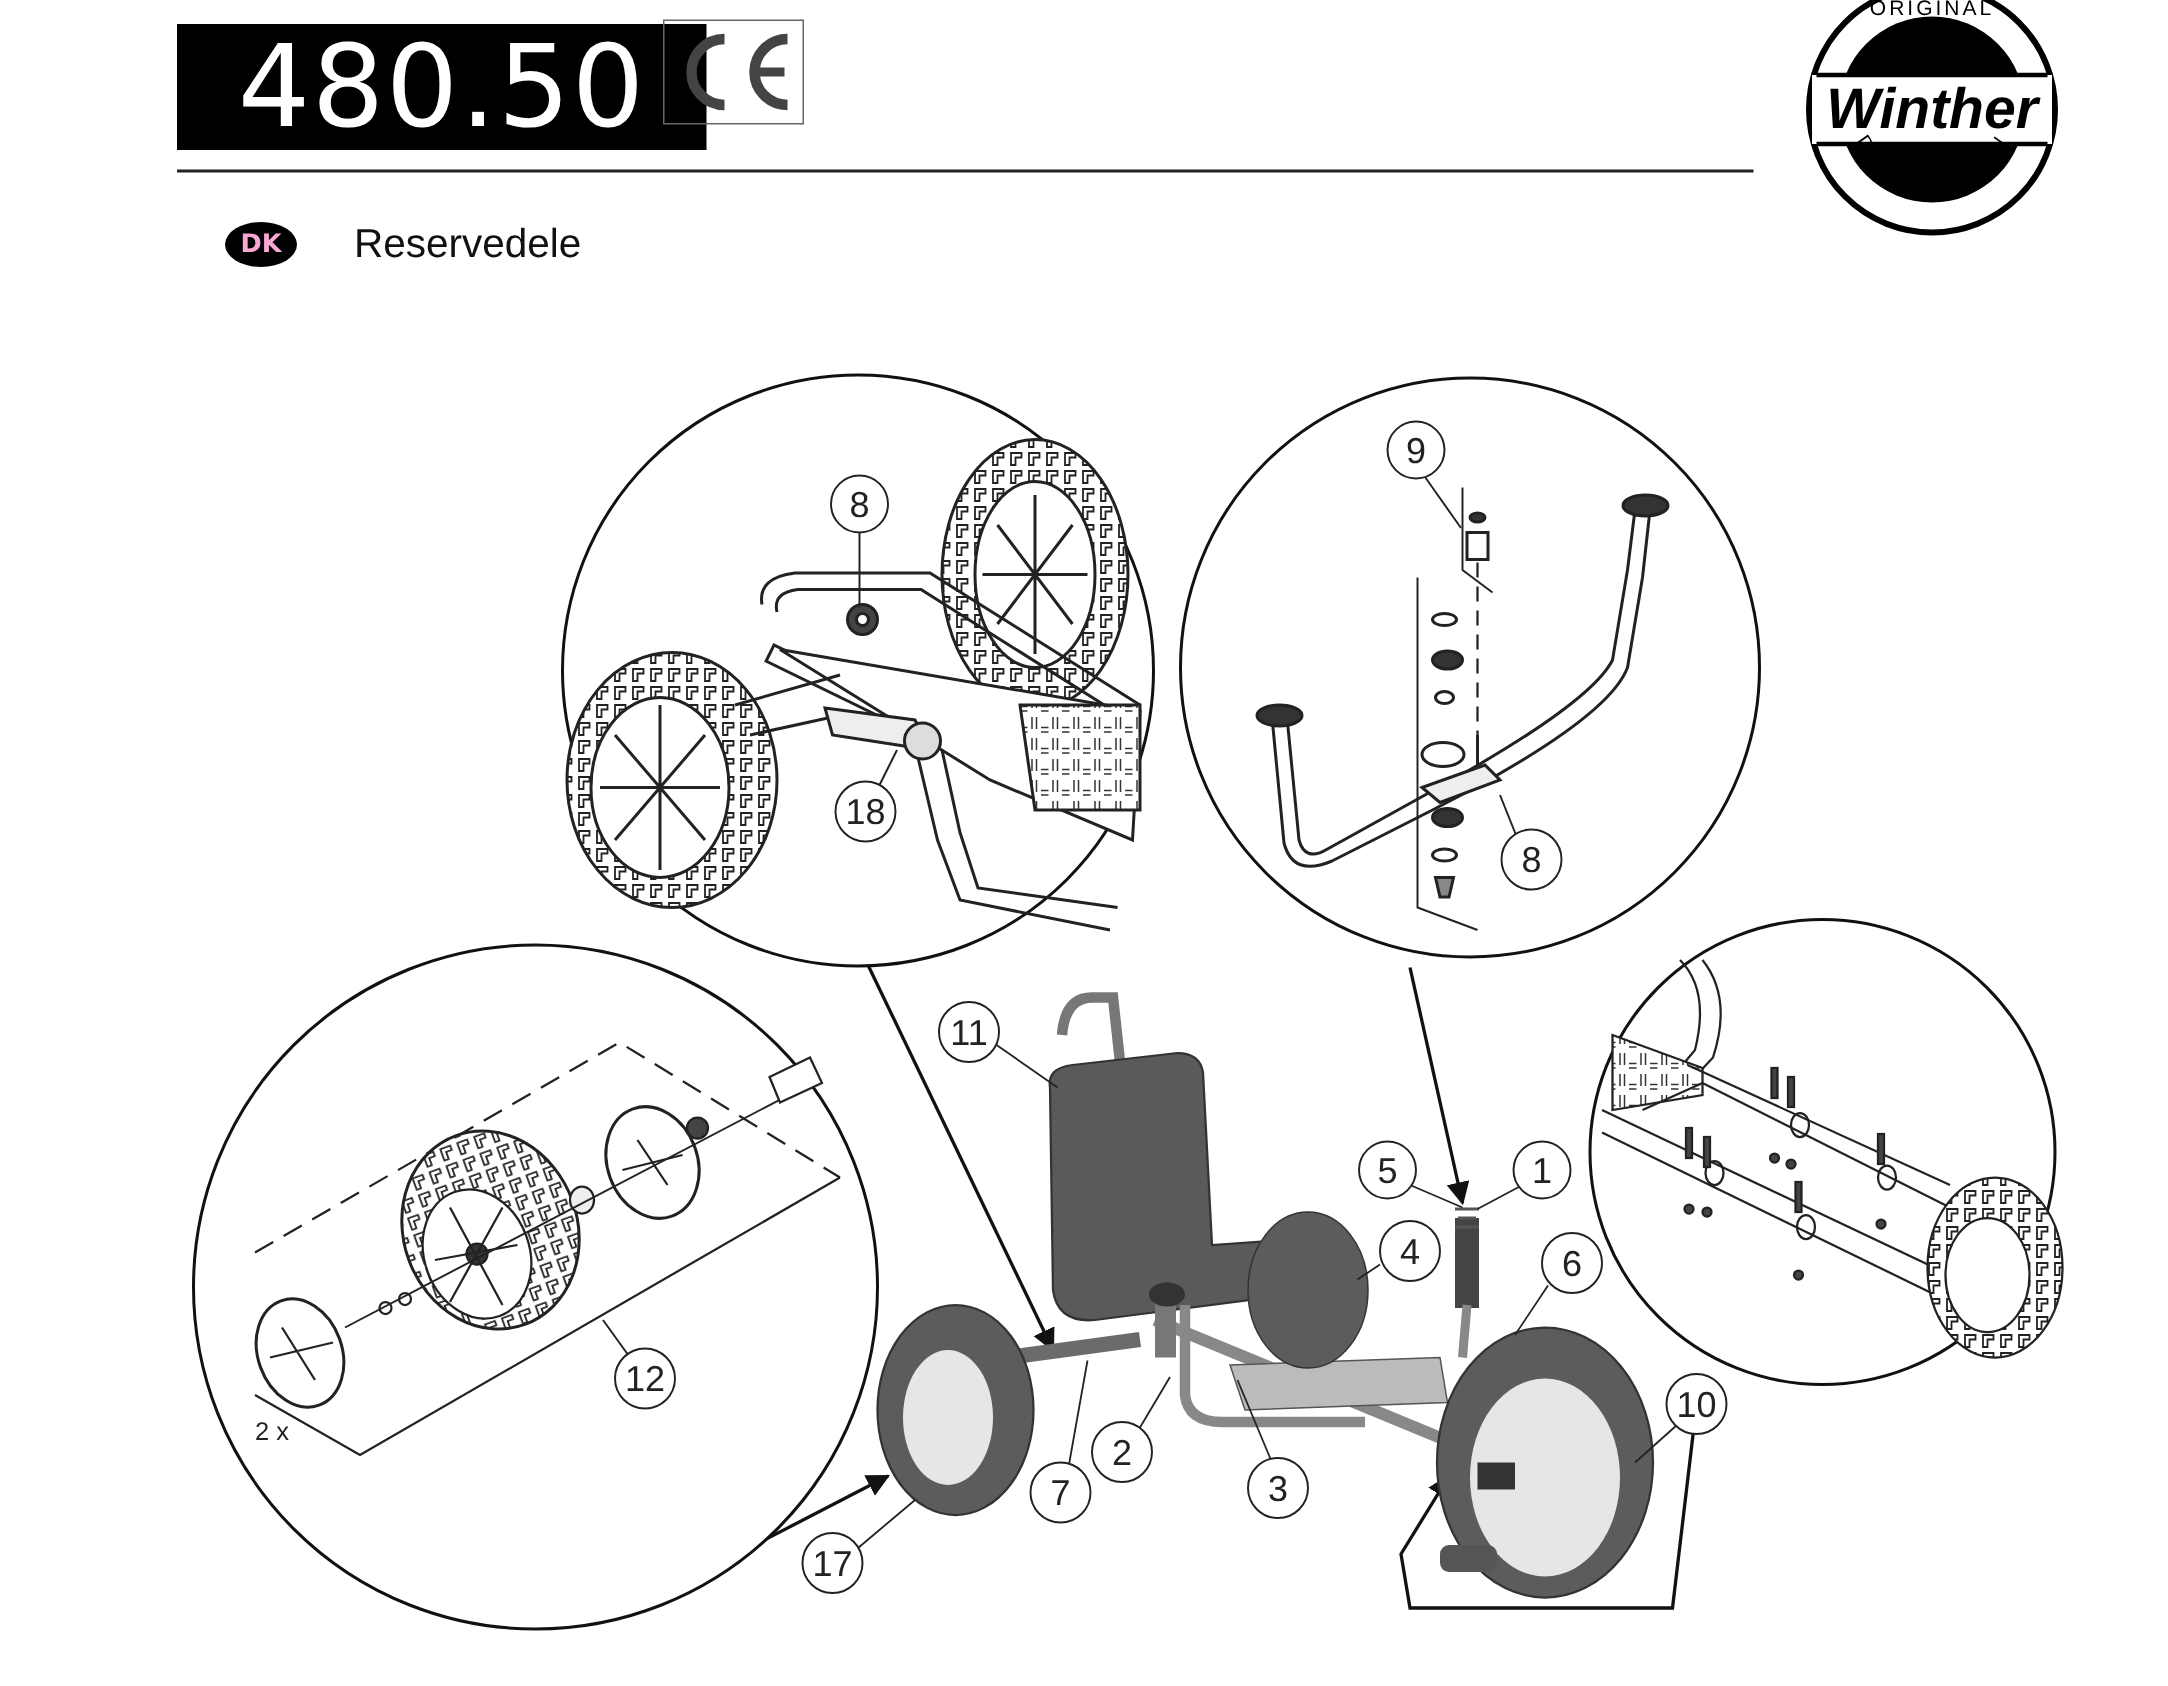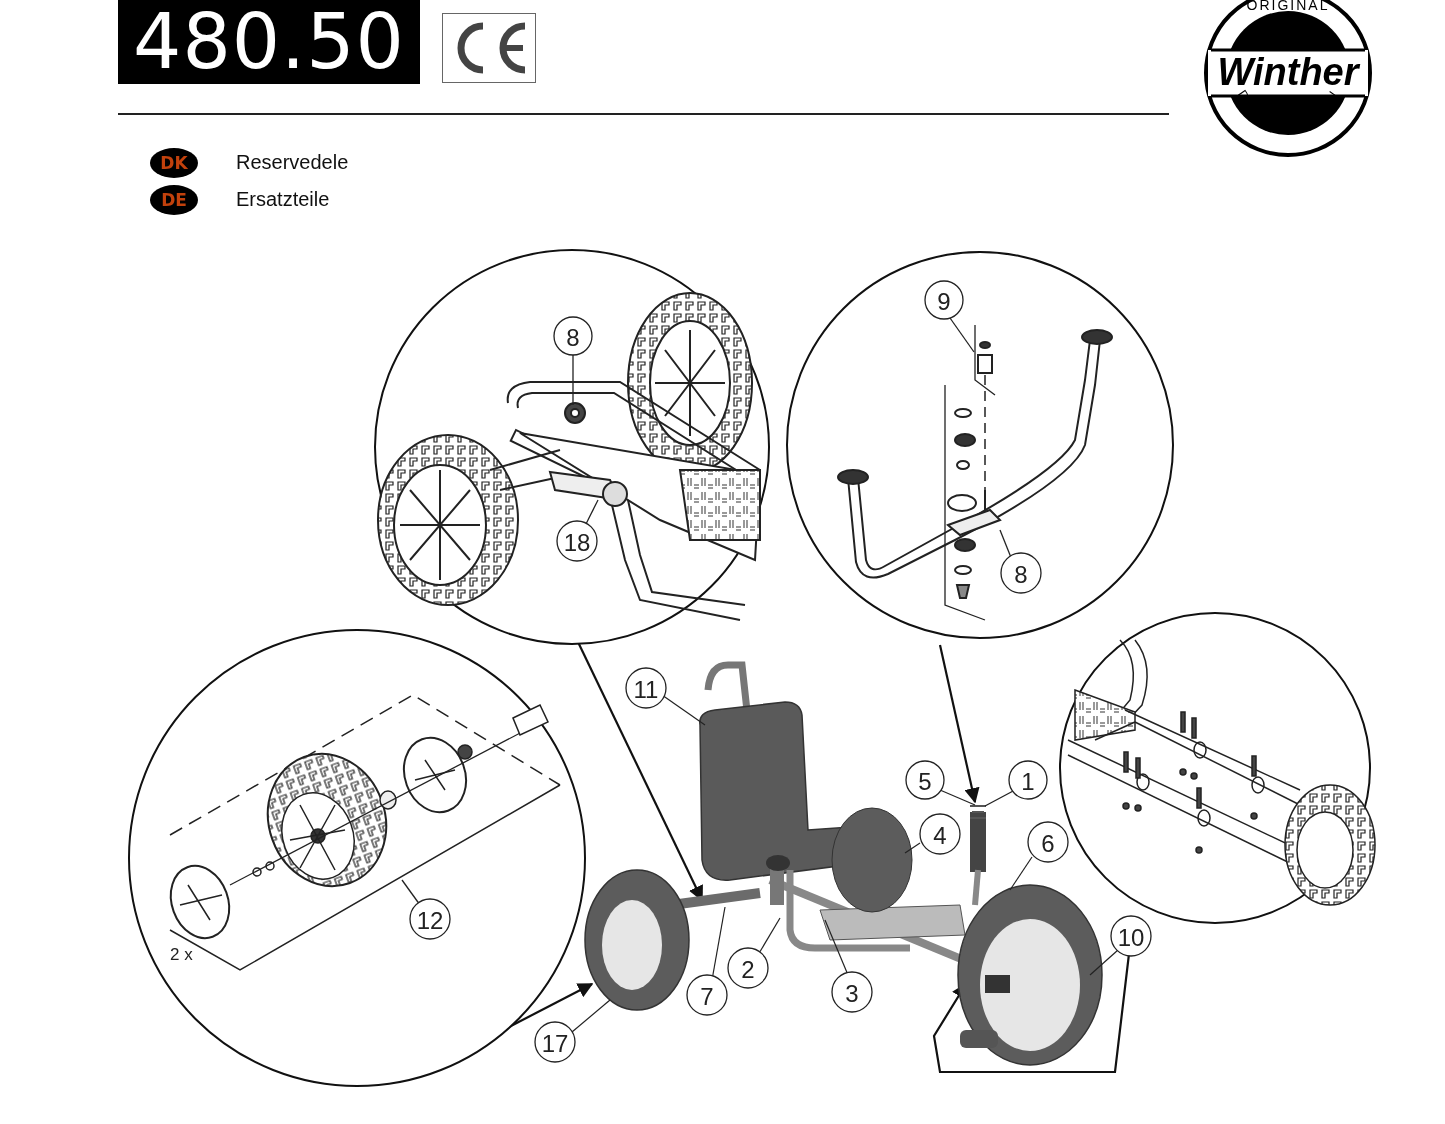--- a/index.html
+++ b/index.html
@@ -1,24 +1,24 @@
 <!DOCTYPE html>
 <html><head>
 <meta charset="utf-8">
 <style>
   html, body { margin:0; padding:0; background:#ffffff; }
   body { width:1445px; height:1124px; position:relative; overflow:hidden; font-family:"DejaVu Sans", "Liberation Sans", sans-serif; color:#111; }
-  .model-badge { position:absolute; left:118px; top:0; width:302px; height:84px; background:#000; color:#fff; font-size:76px; line-height:84px; text-align:center; letter-spacing:1px; }
+  .model-badge { position:absolute; left:118px; top:16px; width:353px; height:84px; background:#000; color:#fff; font-size:76px; line-height:84px; text-align:center; letter-spacing:1px; }
   .ce-mark { position:absolute; left:442px; top:13px; width:94px; height:70px; border:1.5px solid #666; box-sizing:border-box; }
   .rule { position:absolute; left:118px; top:113px; width:1051px; height:2px; background:#222; }
   .brand-logo { position:absolute; left:1203px; top:-12px; width:170px; height:170px; }
   .lang-list { position:absolute; left:150px; top:144px; }
   .lang-row { display:flex; align-items:center; height:37px; }
-  .lang-code { width:48px; height:30px; border-radius:50%; background:#000; color:#c2410c; font-weight:bold; font-size:17px; display:flex; align-items:center; justify-content:center; }
-  .lang-label { margin-left:38px; font-family:"Liberation Sans", sans-serif; font-size:20px; }
+  .lang-code { width:48px; height:30px; border-radius:50%; background:#000; color:#f9a8d4; font-weight:bold; font-size:17px; display:flex; align-items:center; justify-content:center; }
+  .lang-label { margin-left:38px; font-family:"Liberation Sans", sans-serif; font-size:27px; }
   svg.diagram { position:absolute; left:0; top:0; }
   .callout circle { fill:#fff; stroke:#222; stroke-width:1.3; }
   .callout text { font-family:"Liberation Sans", sans-serif; font-size:24px; fill:#222; text-anchor:middle; dominant-baseline:central; }
   .qty-note { font-family:"Liberation Sans", sans-serif; font-size:17px; fill:#222; }
 </style>
 </head>
 <body>
 
 <div class="model-badge">480.50</div>
 <div class="ce-mark">
@@ -46,24 +46,20 @@
     <text font-family="Liberation Sans, sans-serif" font-size="13" letter-spacing="1.5">
       <textPath href="#arcBot" startOffset="50%" text-anchor="middle">DANISH DESIGN</textPath>
     </text>
   </svg>
 </div>
 
 <div class="lang-list">
   <div class="lang-row">
     <span class="lang-code">DK</span>
     <span class="lang-label">Reservedele</span>
-  </div>
-  <div class="lang-row">
-    <span class="lang-code">DE</span>
-    <span class="lang-label">Ersatzteile</span>
   </div>
 </div>
 
 <svg class="diagram" width="1445" height="1124" viewBox="0 0 1445 1124">
   <defs>
     <marker id="arrow" viewBox="0 0 10 10" refX="9" refY="5" markerWidth="7" markerHeight="7" orient="auto">
       <path d="M0 0 L10 5 L0 10 z" fill="#111"></path>
     </marker>
     <pattern id="tread" width="12" height="12" patternUnits="userSpaceOnUse">
       <rect width="12" height="12" fill="#fff"></rect>

